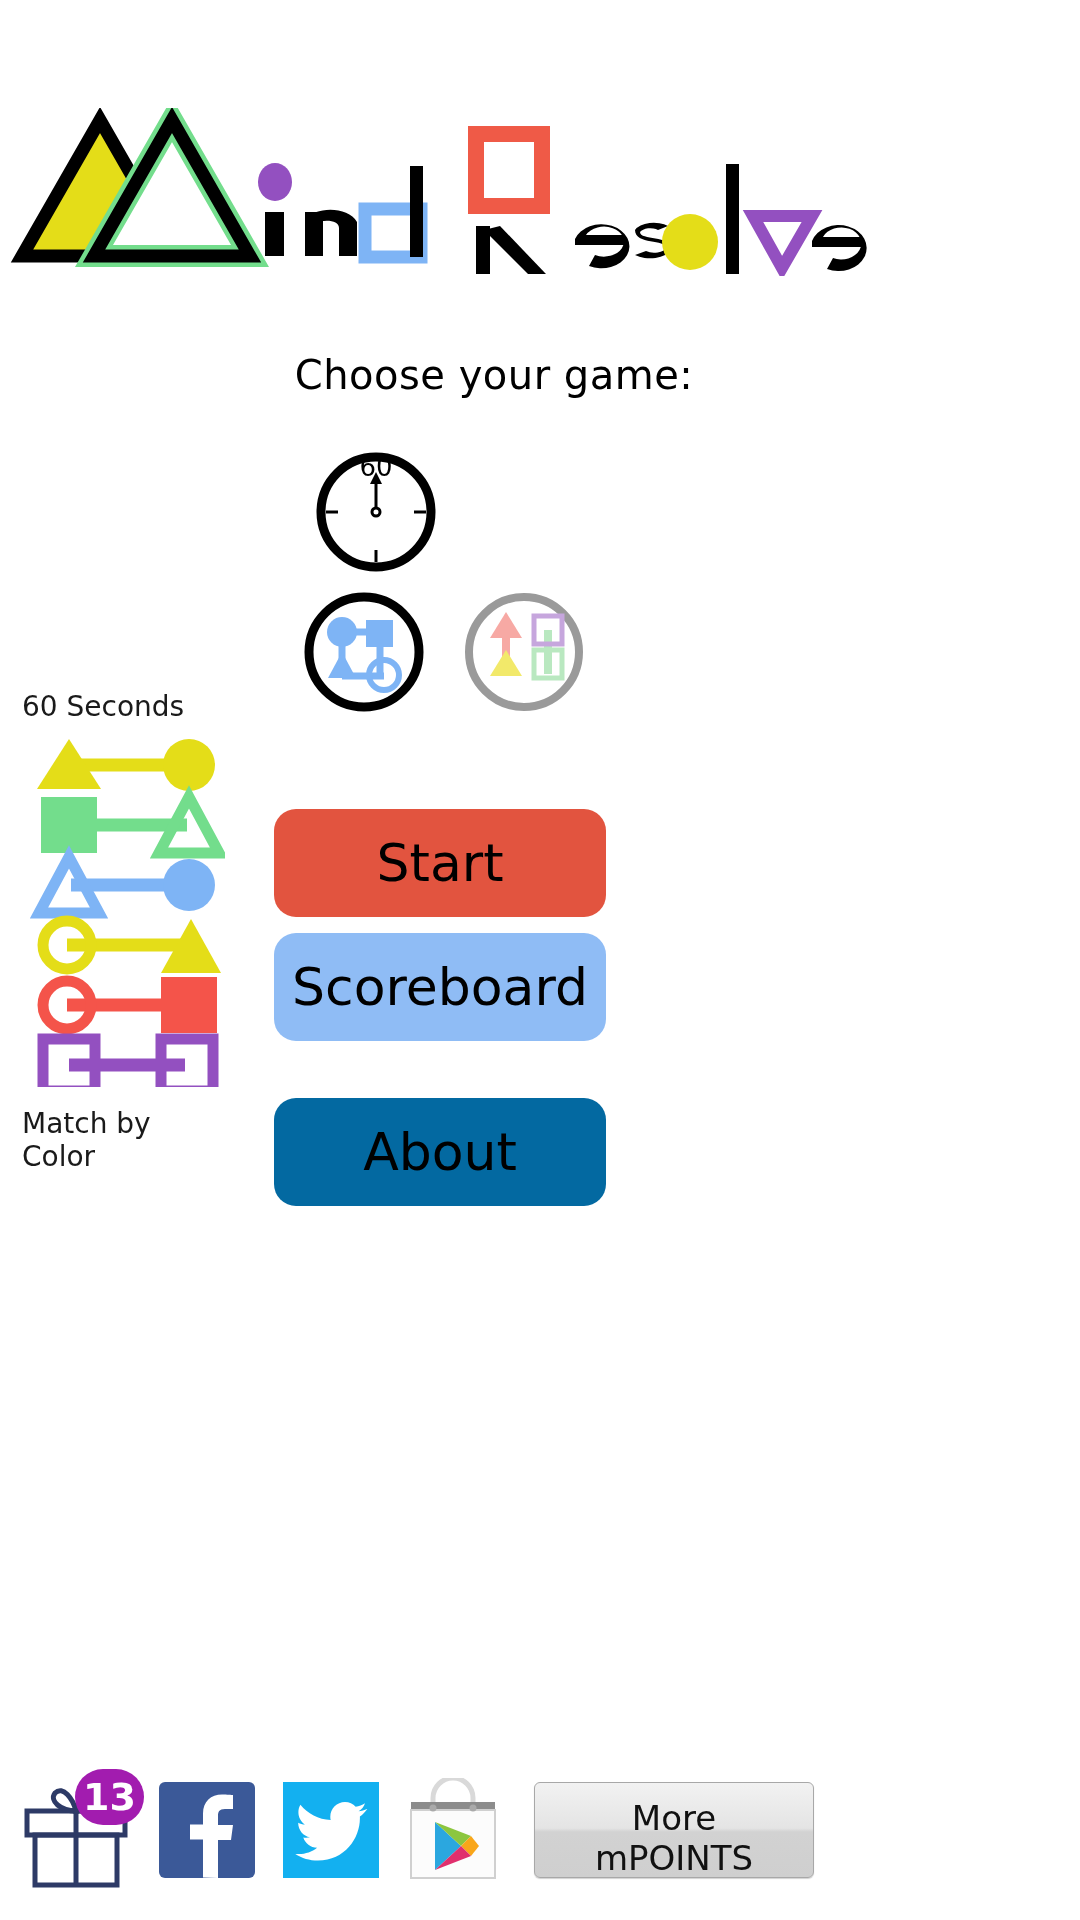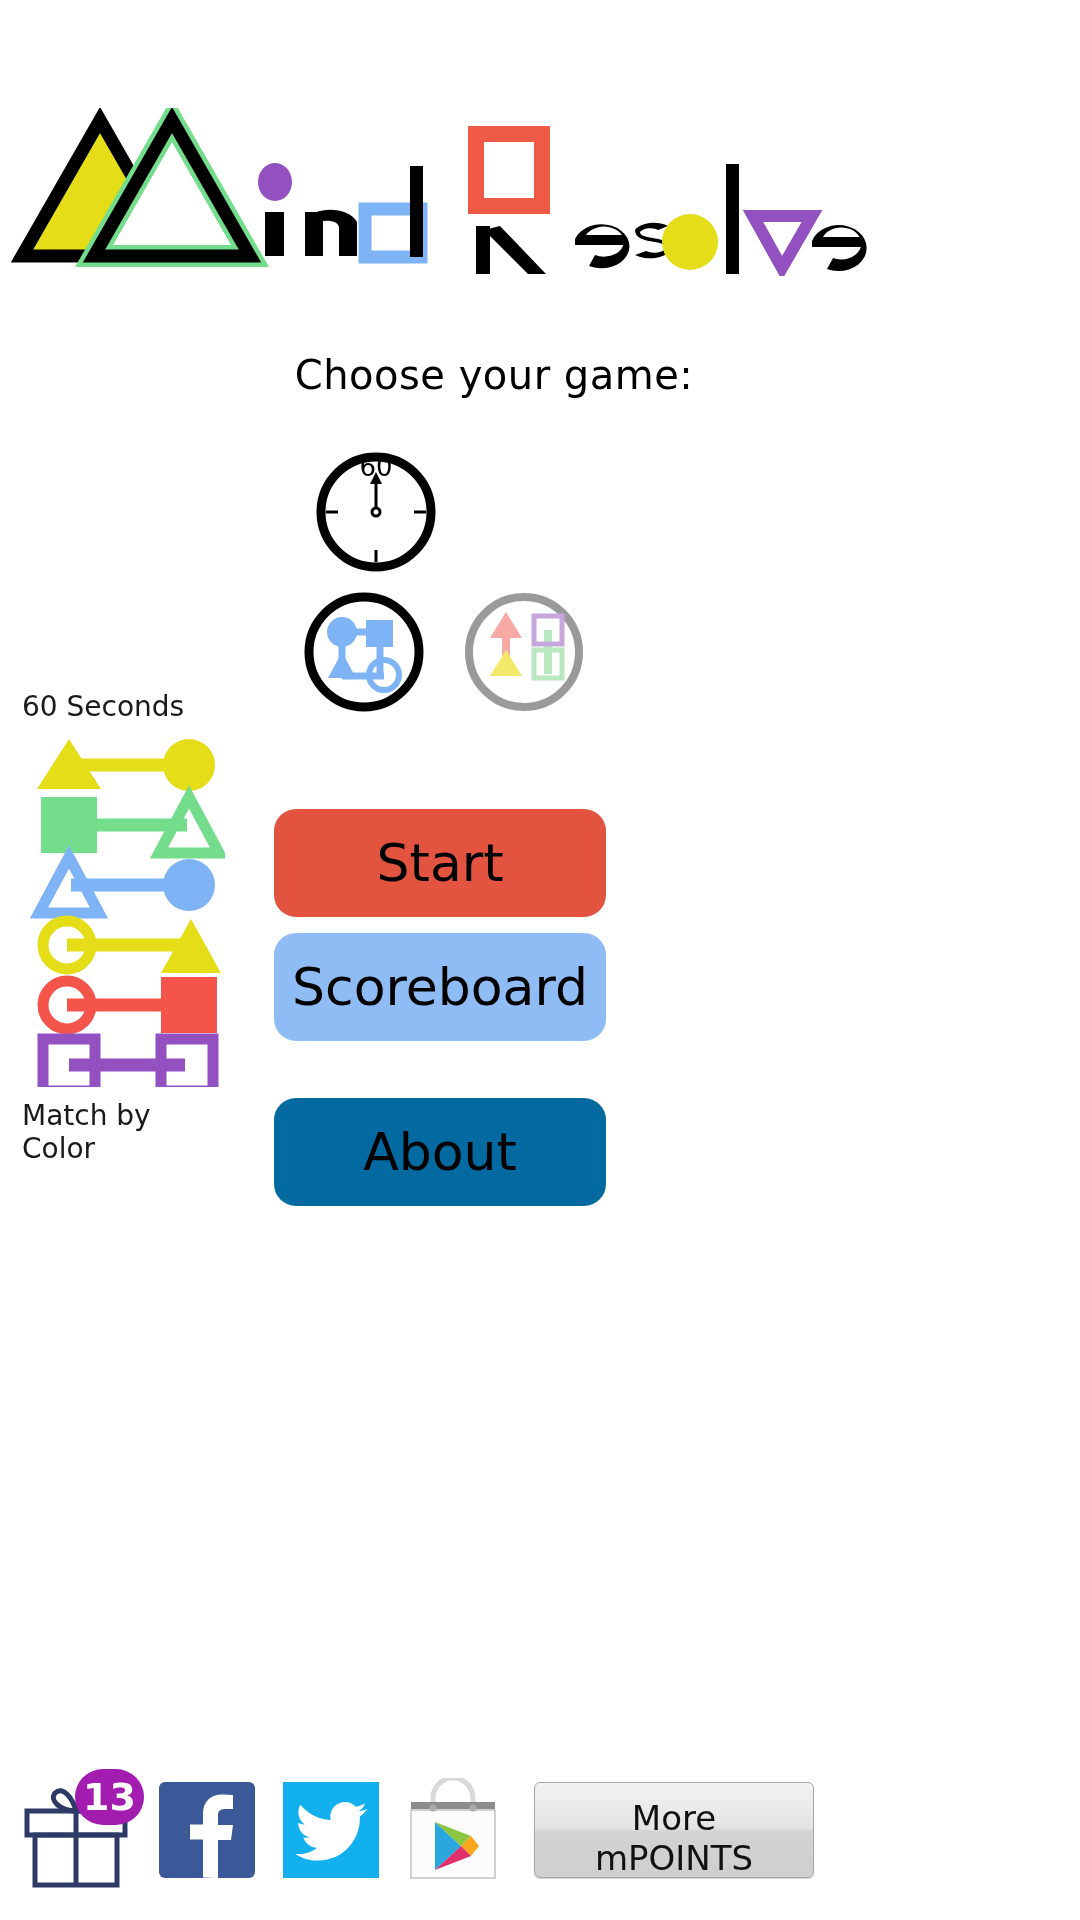--- a/index.html
+++ b/index.html
@@ -72,21 +72,21 @@
     width: 210px;
   }
   .preview-title, .preview-caption {
     text-align: left;
     font-family: "DejaVu Sans", sans-serif;
     font-size: 28px;
     color: #1a1a1a;
     font-weight: 400;
   }
   .preview-title  { margin-bottom: 14px; }
-  .preview-caption{ margin-top: 12px; }
+  .preview-caption{ margin-top: 20px; }
   .preview-rows svg { display: block; margin: 0 auto; }
 
   
   .btn {
     position: absolute;
     left: 274px;
     width: 332px;
     height: 108px;
     border: none;
     border-radius: 22px;

